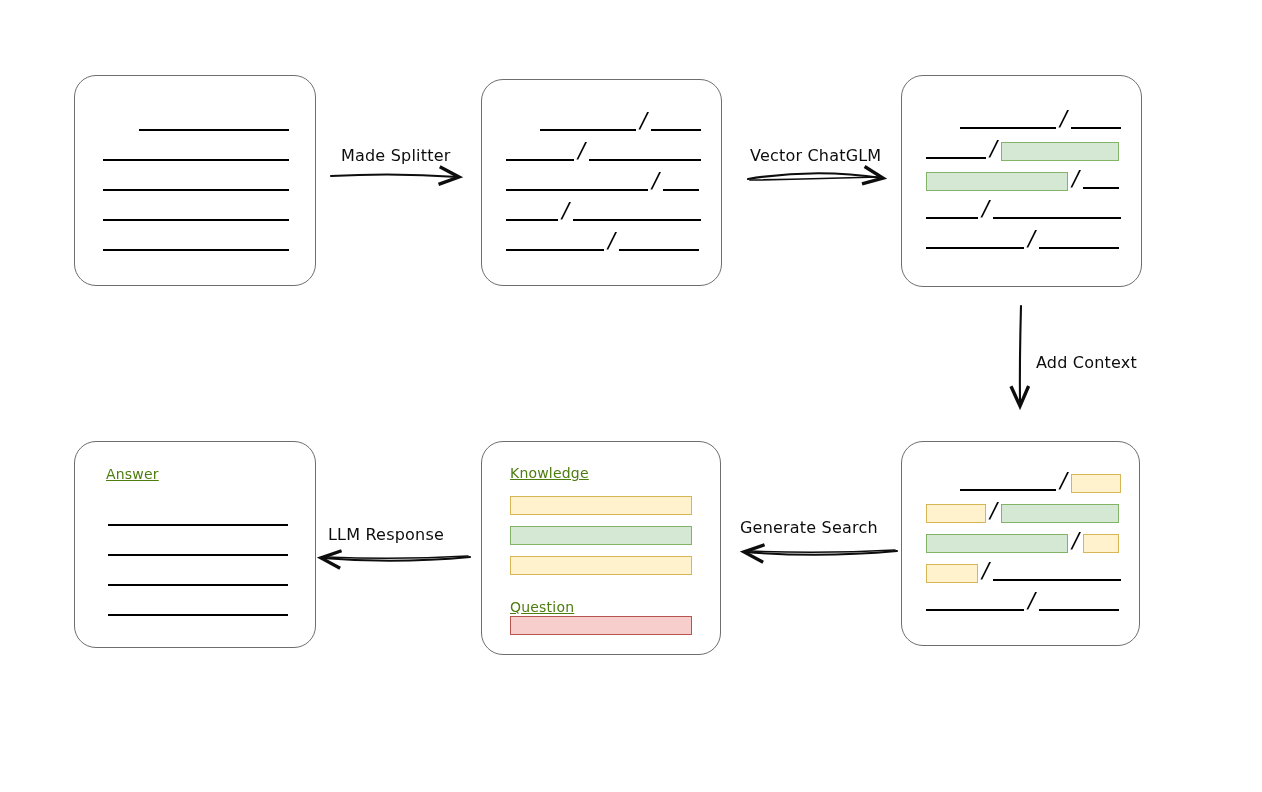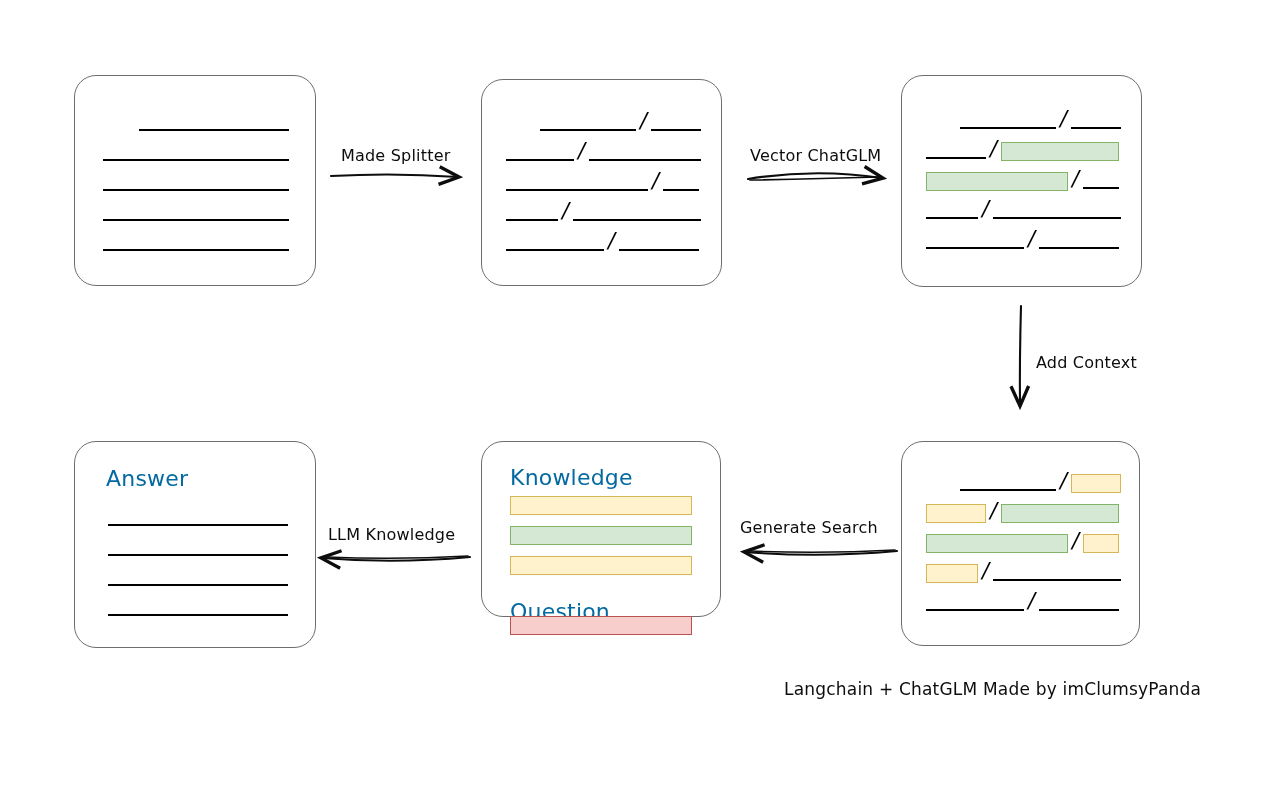--- a/index.html
+++ b/index.html
@@ -77,24 +77,25 @@
     transform: translateY(-2px);
     flex: 0 0 auto;
     user-select: none;
   }
   .spacer { flex: 0 0 auto; }
 
   
   .box-title {
     position: absolute;
     font-family: "DejaVu Sans", sans-serif;
-    font-size: 22px;
-    color: #0369a1;
+    font-size: 14px;
+    color: #4d7c0f;
     letter-spacing: .2px;
     white-space: nowrap;
+    text-decoration: underline;
   }
 
   
   .bar {
     position: absolute;
     height: 19px;
     box-sizing: border-box;
   }
   .bar.yellow { background:#fff2cc; border:1.4px solid #d6b656; }
   .bar.green  { background:#d5e8d4; border:1.4px solid #82b366; }
@@ -171,21 +172,21 @@
   </svg>
 
   <div class="edge-label" style="left:341px; top:146px;">Made Splitter</div>
 
   <div class="edge-label" style="left:750px; top:146px;">Vector ChatGLM</div>
 
   <div class="edge-label" style="left:1036px; top:353px;">Add Context</div>
 
   <div class="edge-label" style="left:740px; top:518px;">Generate Search</div>
 
-  <div class="edge-label" style="left:328px; top:525px;">LLM Knowledge</div>
+  <div class="edge-label" style="left:328px; top:525px;">LLM Response</div>
 
   <div class="doc-box" style="left:74px; top:75px; width:242px; height:211px;">
     <div class="lines">
         <div class="row" style="left: 28px; top: 38px; right: auto;">
           <span class="spacer" style="width: 36px; flex: 0 0 auto;"></span>
           <span class="seg plain" style="width: 150px; flex: 0 0 auto;"></span>
         </div>
         <div class="row" style="left: 28px; top: 68px; right: auto;">
           <span class="seg plain" style="width: 186px; flex: 0 0 auto;"></span>
         </div>
@@ -287,21 +288,21 @@
           <span class="seg plain" style="width: 128px; flex: 0 0 auto;"></span>
         </div>
         <div class="row" style="left: 24px; top: 152px; right: auto;">
           <span class="seg plain" style="width: 98px; flex: 0 0 auto;"></span>
           <span class="slash">/</span>
           <span class="seg plain" style="width: 80px; flex: 0 0 auto;"></span>
         </div>
       </div>
   </div>
 
-  <div class="doc-box" style="left:481px; top:441px; width:240px; height:176px;">
+  <div class="doc-box" style="left:481px; top:441px; width:240px; height:214px;">
 
     <div class="box-title" style="left:28px; top:23px;">Knowledge</div>
 
     <div class="bar yellow" style="left:28px; top:54px; width:182px;"></div>
     <div class="bar green" style="left:28px; top:84px; width:182px;"></div>
     <div class="bar yellow" style="left:28px; top:114px; width:182px;"></div>
 
     <div class="box-title" style="left:28px; top:157px;">Question</div>
 
     <div class="bar red" style="left:28px; top:174px; width:182px;"></div>
@@ -318,15 +319,14 @@
         </div>
         <div class="row" style="left: 33px; top: 127px; right: auto;">
           <span class="seg plain" style="width: 180px; flex: 0 0 auto;"></span>
         </div>
         <div class="row" style="left: 33px; top: 157px; right: auto;">
           <span class="seg plain" style="width: 180px; flex: 0 0 auto;"></span>
         </div>
       </div>
   </div>
 
-  <div class="caption" style="left:784px; top:679px;">Langchain + ChatGLM Made by imClumsyPanda</div>
 
 </div>
 
 </body></html>

